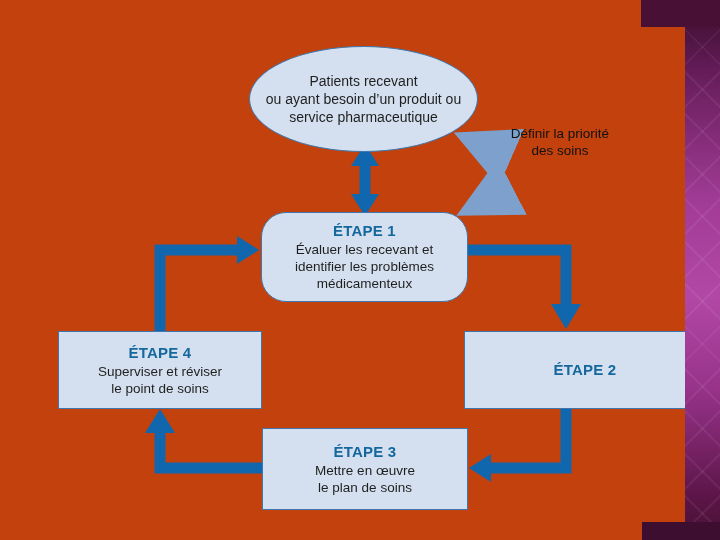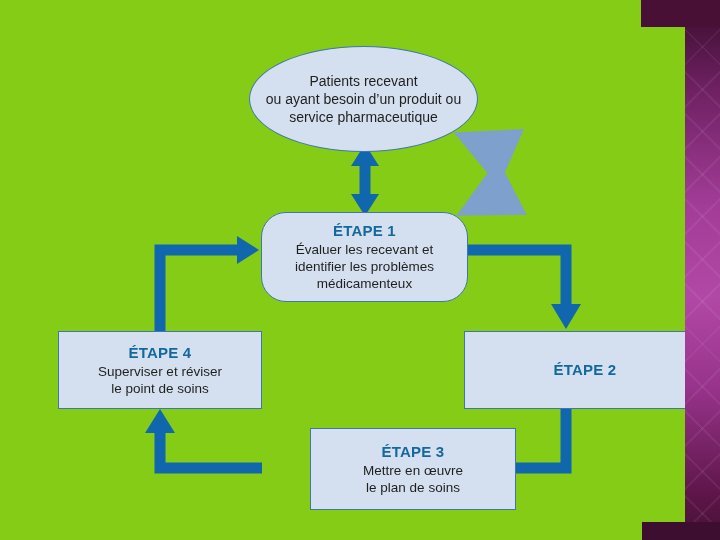--- a/index.html
+++ b/index.html
@@ -1,17 +1,17 @@
 <!DOCTYPE html>
 <html><head>
 <meta charset="utf-8">
 <style>
   html,body{margin:0;padding:0;}
   .slide{
-    position:relative;width:720px;height:540px;background:#84cc16;overflow:hidden;
+    position:relative;width:720px;height:540px;background:#c2410c;overflow:hidden;
     font-family:"Liberation Sans",sans-serif;
   }
   
   .strip{
     position:absolute;left:685px;top:0;width:35px;height:540px;
     background:
       repeating-linear-gradient(45deg, rgba(255,255,255,0.06) 0 2px, transparent 2px 30px),
       repeating-linear-gradient(-45deg, rgba(255,255,255,0.06) 0 2px, transparent 2px 30px),
       linear-gradient(180deg,#390c2c 0%,#6d2061 16%,#a23c97 38%,#b148a5 55%,#97338a 72%,#5c1548 92%,#471136 100%);
   }
@@ -25,21 +25,21 @@
     text-align:center;color:#1f1f1f;
   }
   .ellipse{
     left:249px;top:46px;width:229px;height:106px;border-radius:50%;
     font-size:14px;line-height:18px;font-weight:400;white-space:pre-line;
   }
   .box .t{font-size:15px;font-weight:bold;color:#15689d;letter-spacing:.2px;margin-bottom:2px;}
   .box .b{font-size:13.5px;line-height:17px;white-space:pre-line;}
   .s1{left:261px;top:212px;width:207px;height:90px;border-radius:25px;}
   .s2{left:464px;top:331px;width:242px;height:78px;}
-  .s3{left:262px;top:428px;width:206px;height:82px;margin-left:48px;}
+  .s3{left:262px;top:428px;width:206px;height:82px;}
   .s4{left:58px;top:331px;width:204px;height:78px;}
   .priority{
     position:absolute;left:492px;top:125px;width:136px;text-align:center;
     font-size:13.5px;line-height:17px;color:#111;white-space:pre-line;
   }
   svg.arrows{position:absolute;left:0;top:0;}
 </style>
 </head>
 <body>
 
@@ -80,20 +80,22 @@
 
     <g>
       <path d="M473,141 C505,155 504,191 475,206" fill="none" stroke="#7da0cd" stroke-width="7" marker-start="url(#chev)" marker-end="url(#chev)"></path>
     </g>
   </svg>
 
   <div class="node ellipse">Patients recevant
 ou ayant besoin d’un produit ou
 service pharmaceutique</div>
 
+  <div class="priority">Définir la priorité
+des soins</div>
 
   <div class="node box s1">
     <div class="t">ÉTAPE 1</div>
     <div class="b">Évaluer les recevant et
 identifier les problèmes
 médicamenteux</div>
   </div>
 
   <div class="node box s2">
     <div class="t">ÉTAPE 2</div>

